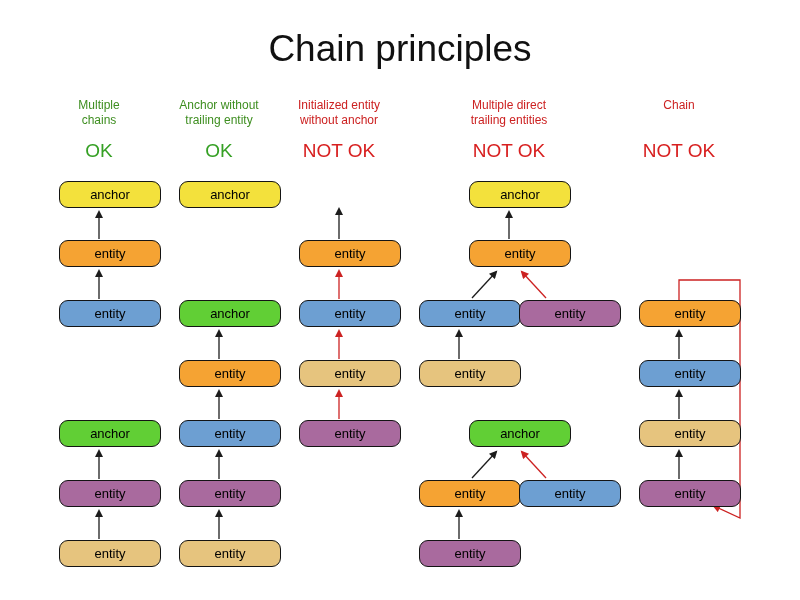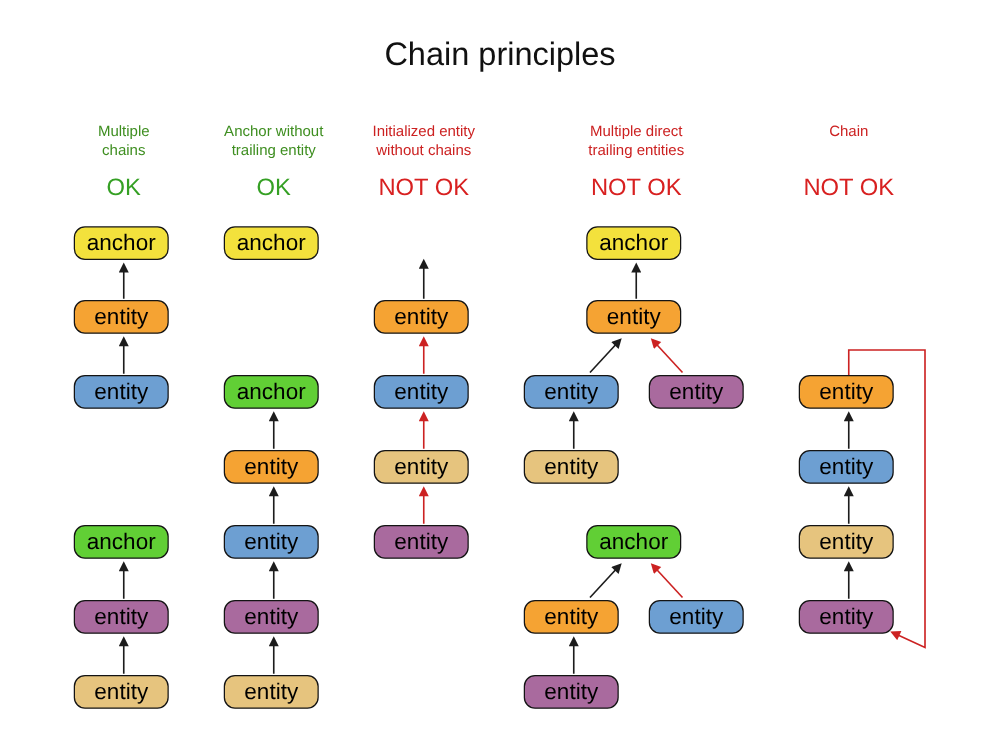--- a/index.html
+++ b/index.html
@@ -2,56 +2,56 @@
 <html style="--anchor_yellow: #f3e13c; --entity_orange: #f5a333; --entity_blue: #6d9fd2; --anchor_green: #61cf35; --entity_purple: #a96a9e; --entity_tan: #e6c47e; --edge_black: #1c1c1c; --edge_red: #cc2222; --header_green: #3e8e20; --header_red: #cc2121; --status_green: #35a024; --status_red: #d82020;"><head>
 <meta charset="utf-8">
 <style>
   html,body{margin:0;padding:0;}
   body{
     width:800px;height:600px;position:relative;overflow:hidden;
     background:#ffffff;font-family:"Liberation Sans",sans-serif;
   }
   .title{
     position:absolute;left:0;top:28px;width:800px;text-align:center;
-    font-size:26px;color:#111;
+    font-size:37px;color:#111;
   }
   .hdr{
     position:absolute;font-size:12px;line-height:1.25;text-align:center;
   }
   .hdr.ok{color:var(--header_green);text-align:center;}
   .hdr.bad{color:var(--header_red);}
   .status{
     position:absolute;font-size:19px;text-align:center;width:130px;top:140px;
   }
   .status.ok{color:var(--status_green);}
   .status.bad{color:var(--status_red);}
   .node{
-    position:absolute;width:76px;height:27px;box-sizing:border-box;
+    position:absolute;width:102px;height:27px;box-sizing:border-box;
     border:1.5px solid #141414;border-radius:9px;
     display:flex;align-items:center;justify-content:center;
-    font-size:18px;color:#000;
+    font-size:13px;color:#000;
   }
   .t-anchor_yellow{background:var(--anchor_yellow);}
   .t-entity_orange{background:var(--entity_orange);}
   .t-entity_blue{background:var(--entity_blue);}
   .t-anchor_green{background:var(--anchor_green);}
   .t-entity_purple{background:var(--entity_purple);}
   .t-entity_tan{background:var(--entity_tan);}
   svg.edges{position:absolute;left:0;top:0;pointer-events:none;}
   .e-black{stroke:var(--edge_black);stroke-width:1.3;fill:none;}
   .e-red{stroke:var(--edge_red);stroke-width:1.3;fill:none;}
 </style>
 </head>
 <body>
 
 <div class="title">Chain principles</div>
 
 <div class="hdr ok" style="left:67px;top:98px;width:64px">Multiple chains</div>
 <div class="hdr ok" style="left:167px;top:98px;width:104px">Anchor without trailing entity</div>
-<div class="hdr bad" style="left:285px;top:98px;width:108px">Initialized entity without chains</div>
+<div class="hdr bad" style="left:285px;top:98px;width:108px">Initialized entity without anchor</div>
 <div class="hdr bad" style="left:457px;top:98px;width:104px">Multiple direct trailing entities</div>
 <div class="hdr bad" style="left:639px;top:98px;width:80px">Chain</div>
 
 <div class="status ok" style="left:34px">OK</div>
 <div class="status ok" style="left:154px">OK</div>
 <div class="status bad" style="left:274px">NOT OK</div>
 <div class="status bad" style="left:444px">NOT OK</div>
 <div class="status bad" style="left:614px">NOT OK</div>
 
 <svg class="edges" width="800" height="600">

